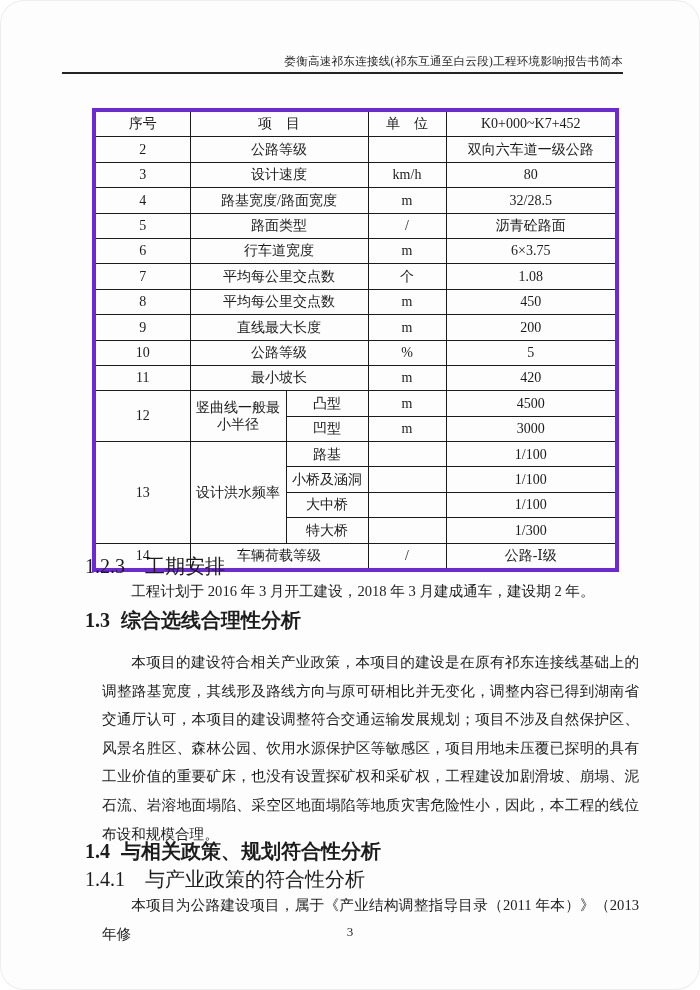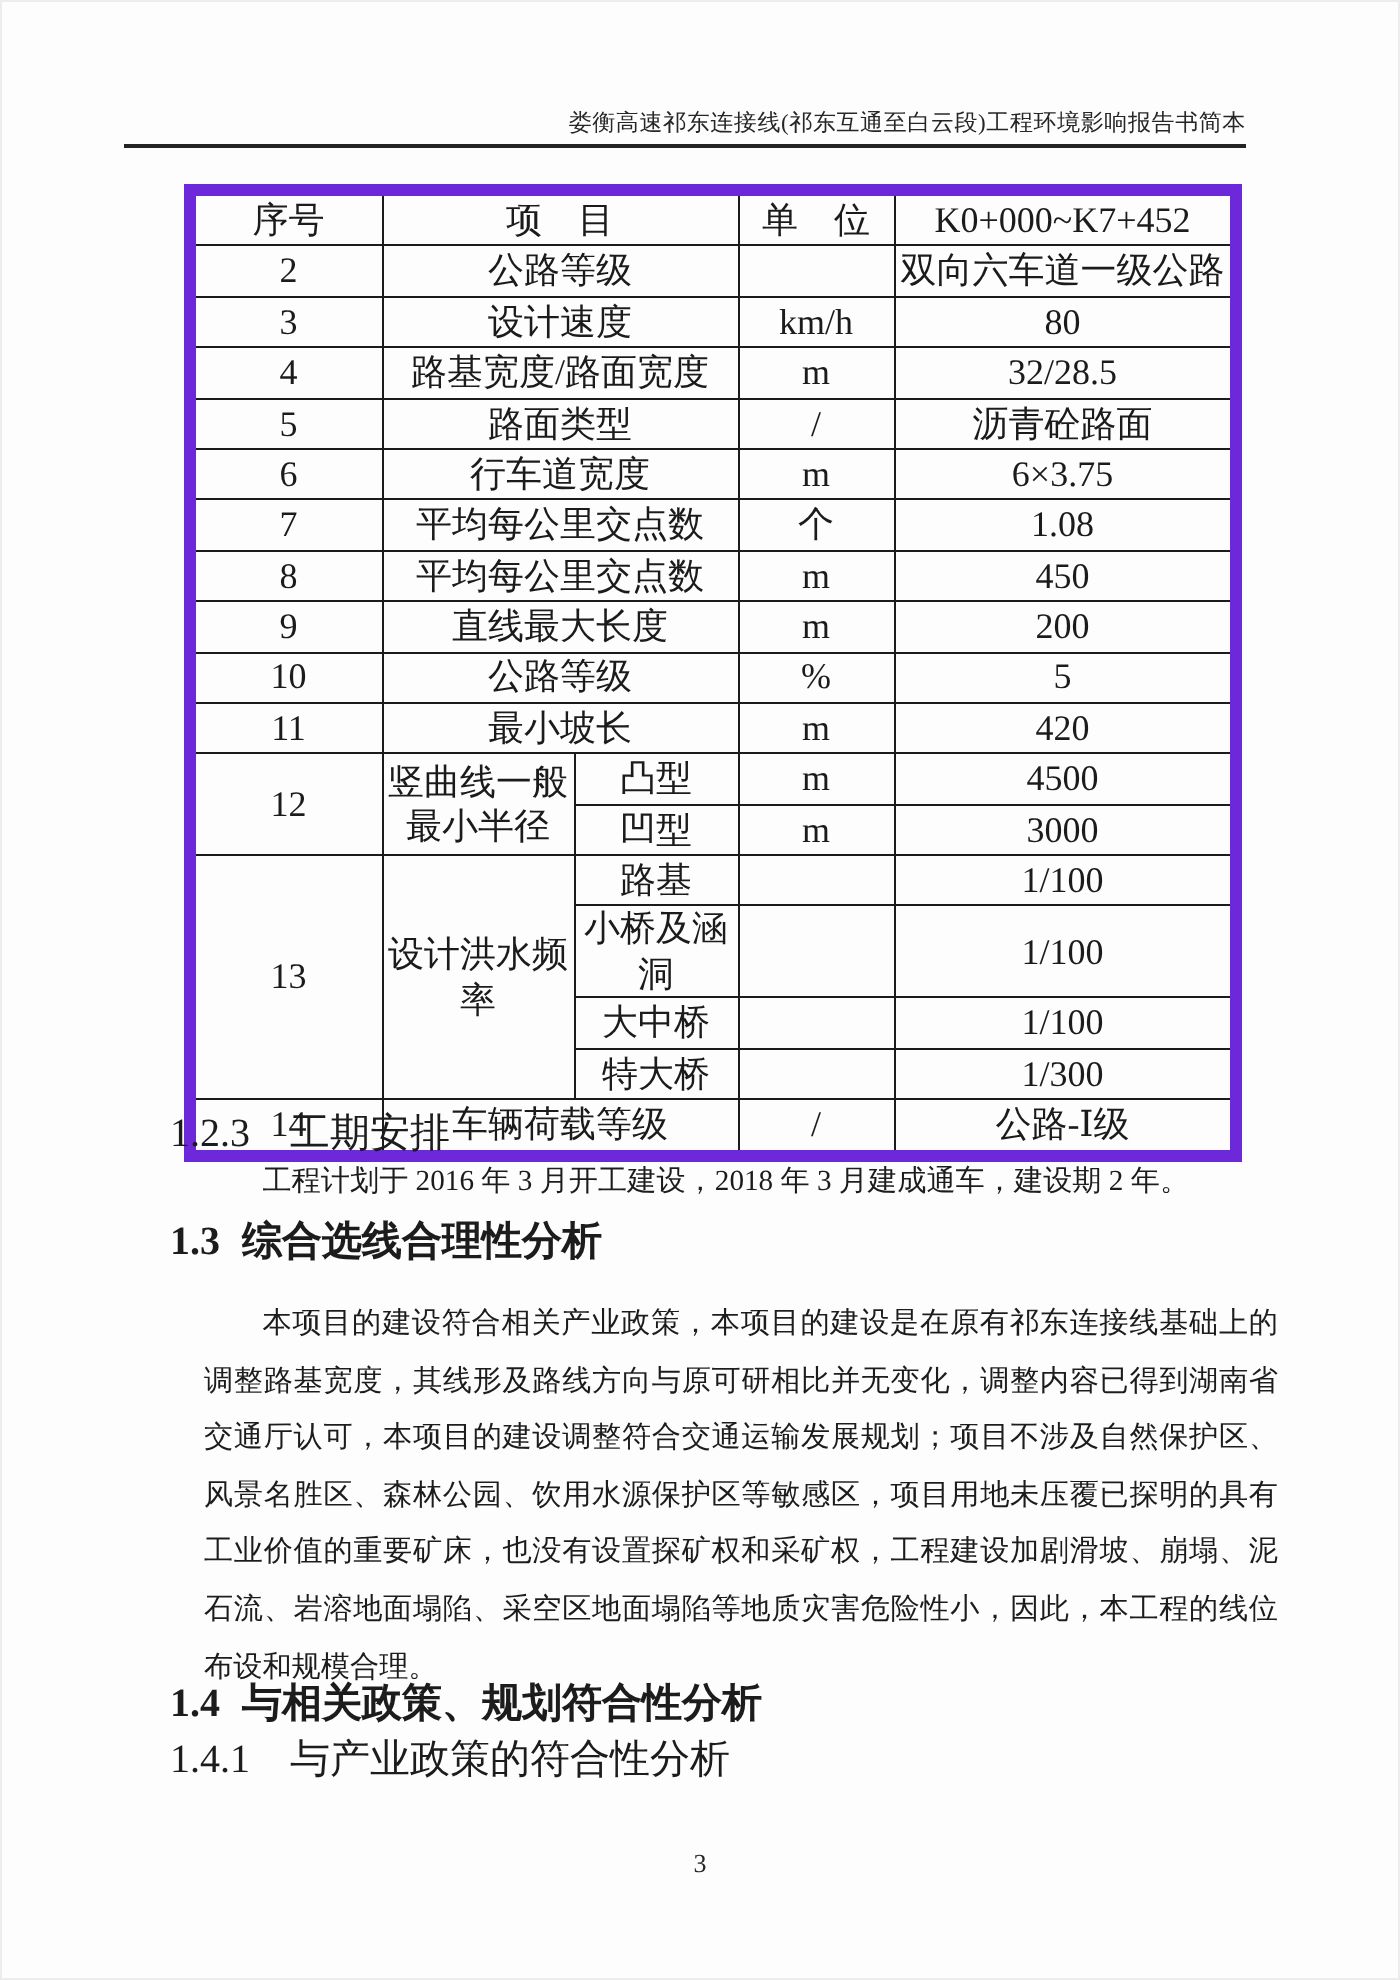--- a/index.html
+++ b/index.html
@@ -1,30 +1,30 @@
 <!DOCTYPE html>
 <html><head>
 <meta charset="utf-8">
 <style>
   html,body{margin:0;padding:0;background:#ffffff;}
   .page{
     position:relative;width:700px;height:990px;background:#fdfdfd;
     font-family:"Liberation Serif","DejaVu Serif",serif;color:#1c1c1c;
-    box-shadow:inset 0 0 0 1px #ededed;overflow:hidden;
+    box-shadow:inset 0 0 0 1px #ededed;overflow:hidden;border-radius:24px;
   }
   .doc-header{
     position:absolute;top:54px;left:62px;width:561px;
     text-align:right;font-size:11.5px;letter-spacing:.3px;color:#262626;
     white-space:nowrap;
   }
   .rule{position:absolute;top:72px;left:62px;width:561px;height:2px;background:#242424;}
   table.spec{
-    position:absolute;top:92px;left:92px;width:523px;
+    position:absolute;top:108px;left:92px;width:523px;
     border-collapse:collapse;table-layout:fixed;
-    font-size:18px;color:#1b1b1b;border:6px solid #6d28d9;
+    font-size:14px;color:#1b1b1b;border:4px solid #6d28d9;
   }
   table.spec td{
     border:1px solid #1b1b1b;text-align:center;vertical-align:middle;
     padding:0 1px;height:24.4px;line-height:1.25;overflow:hidden;
   }
   .tblock{position:absolute;left:85px;width:537px;}
   .heading{font-size:20px;white-space:nowrap;}
   .heading .num{margin-right:1em;}
   .heading.bold{font-weight:bold;}
   .heading.bold .num{margin-right:.55em;margin-top:29px;}
@@ -179,16 +179,17 @@
   <div class="tblock para" style="top:648px">本项目的建设符合相关产业政策，本项目的建设是在原有祁东连接线基础上的调整路基宽度，其线形及路线方向与原可研相比并无变化，调整内容已得到湖南省交通厅认可，本项目的建设调整符合交通运输发展规划；项目不涉及自然保护区、风景名胜区、森林公园、饮用水源保护区等敏感区，项目用地未压覆已探明的具有工业价值的重要矿床，也没有设置探矿权和采矿权，工程建设加剧滑坡、崩塌、泥石流、岩溶地面塌陷、采空区地面塌陷等地质灾害危险性小，因此，本工程的线位布设和规模合理。</div>
 
   <div class="tblock heading bold" style="top:838px">
     <span class="num">1.4</span><span>与相关政策、规划符合性分析</span>
   </div>
 
   <div class="tblock heading" style="top:866px">
     <span class="num">1.4.1</span><span>与产业政策的符合性分析</span>
   </div>
 
+  <div class="tblock para" style="top:891px">本项目为公路建设项目，属于《产业结构调整指导目录（2011 年本）》（2013 年修</div>
 
   <div class="pageno">3</div>
 
 </div>
 
 </body></html>

